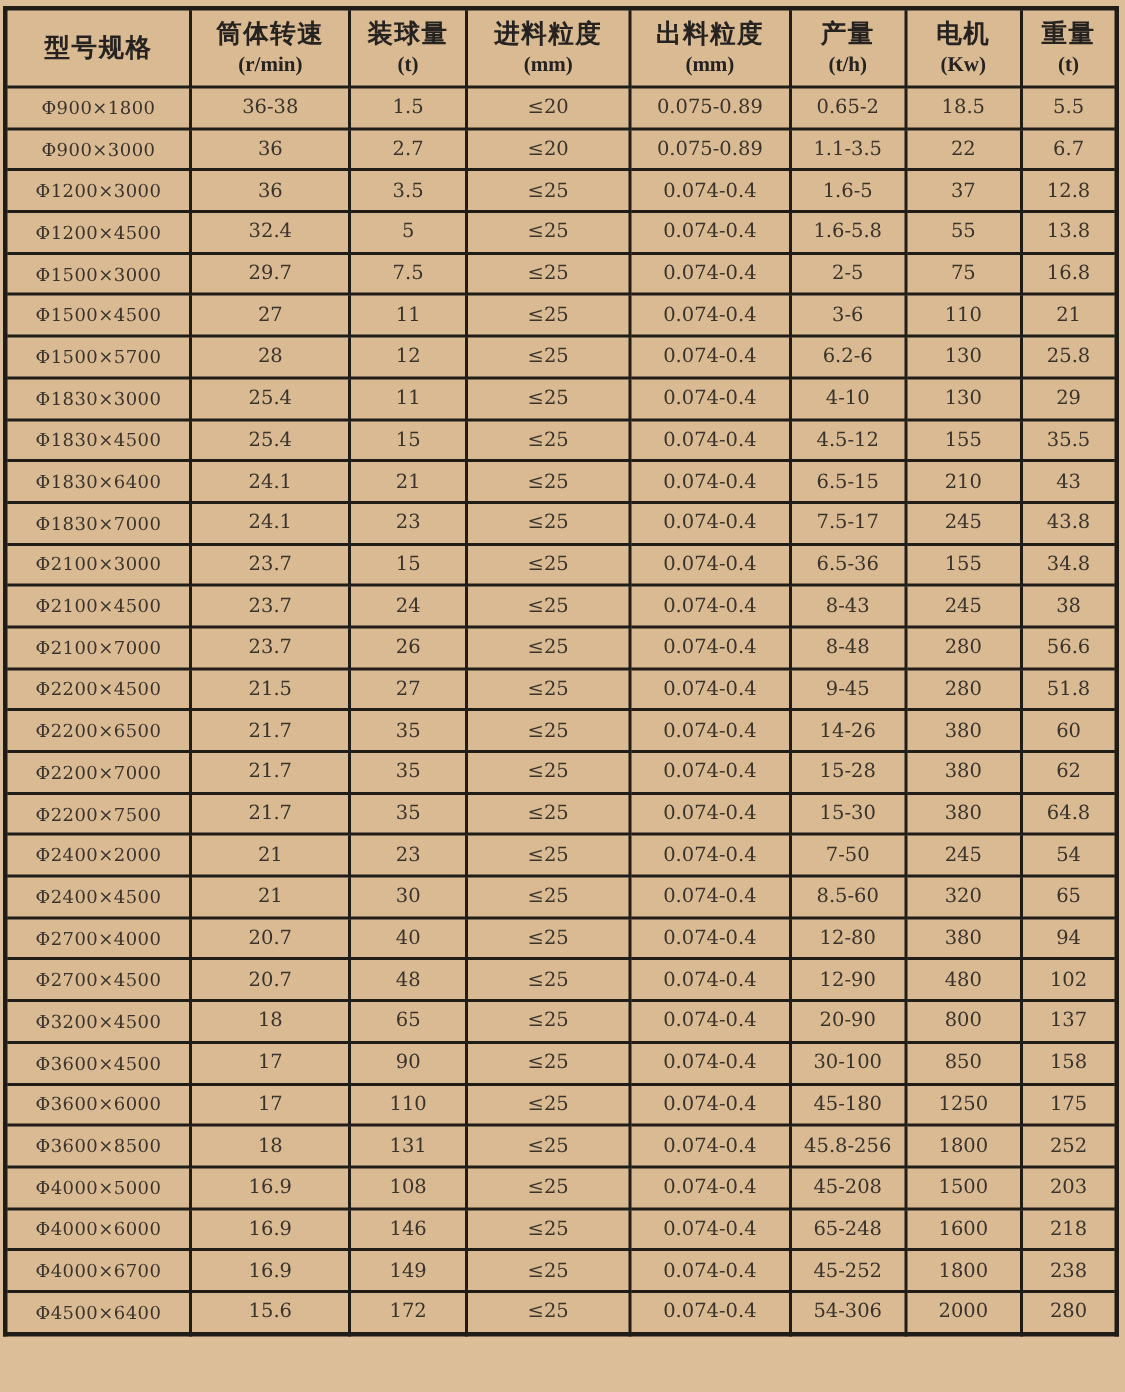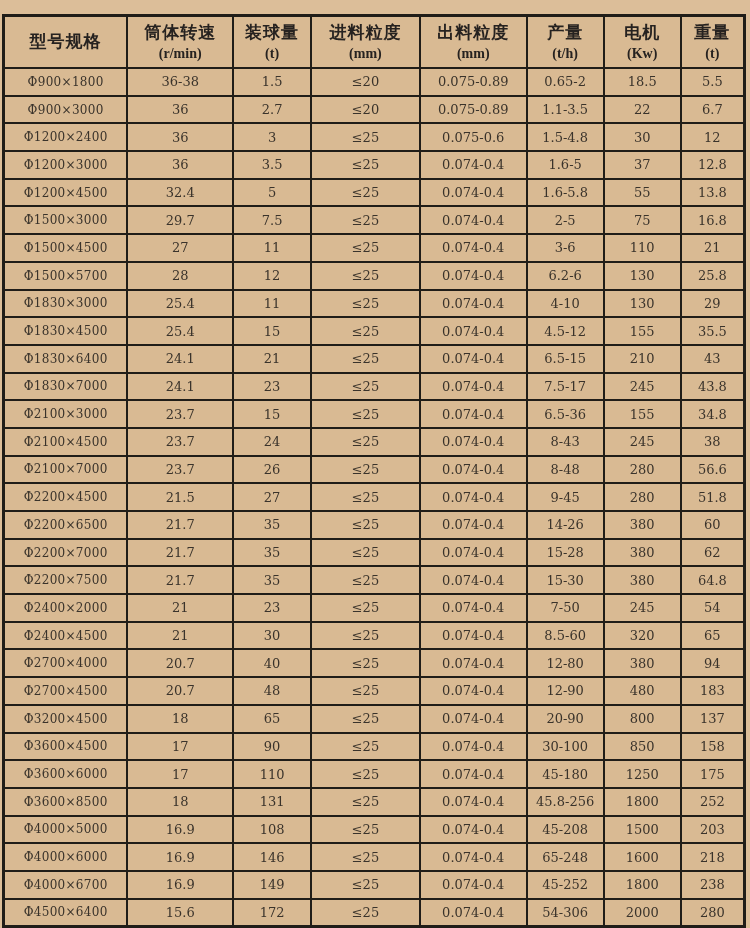--- a/index.html
+++ b/index.html
@@ -4,21 +4,21 @@
 <style>
   html, body {
     margin: 0;
     padding: 0;
   }
   .page {
     width: 750px;
     height: 928px;
     background: #dcbe99;
     box-sizing: border-box;
-    padding: 14px 2px 0 2px;
+    padding: 4px 2px 0 2px;
     overflow: hidden;
     font-family: "DejaVu Serif", serif;
   }
   table.spec {
     border-collapse: collapse;
     table-layout: fixed;
     width: 744px;
     background: #d9ba93;
     border: 3px solid #201d18;
   }
@@ -136,30 +136,20 @@
           <td class="model-cell">Φ900×3000</td>
           <td>36</td>
           <td>2.7</td>
           <td>≤20</td>
           <td>0.075-0.89</td>
           <td>1.1-3.5</td>
           <td>22</td>
           <td>6.7</td>
         </tr>
         <tr>
-          <td class="model-cell">Φ1200×2400</td>
-          <td>36</td>
-          <td>3</td>
-          <td>≤25</td>
-          <td>0.075-0.6</td>
-          <td>1.5-4.8</td>
-          <td>30</td>
-          <td>12</td>
-        </tr>
-        <tr>
           <td class="model-cell">Φ1200×3000</td>
           <td>36</td>
           <td>3.5</td>
           <td>≤25</td>
           <td>0.074-0.4</td>
           <td>1.6-5</td>
           <td>37</td>
           <td>12.8</td>
         </tr>
         <tr>
@@ -343,21 +333,21 @@
           <td>94</td>
         </tr>
         <tr>
           <td class="model-cell">Φ2700×4500</td>
           <td>20.7</td>
           <td>48</td>
           <td>≤25</td>
           <td>0.074-0.4</td>
           <td>12-90</td>
           <td>480</td>
-          <td>183</td>
+          <td>102</td>
         </tr>
         <tr>
           <td class="model-cell">Φ3200×4500</td>
           <td>18</td>
           <td>65</td>
           <td>≤25</td>
           <td>0.074-0.4</td>
           <td>20-90</td>
           <td>800</td>
           <td>137</td>

